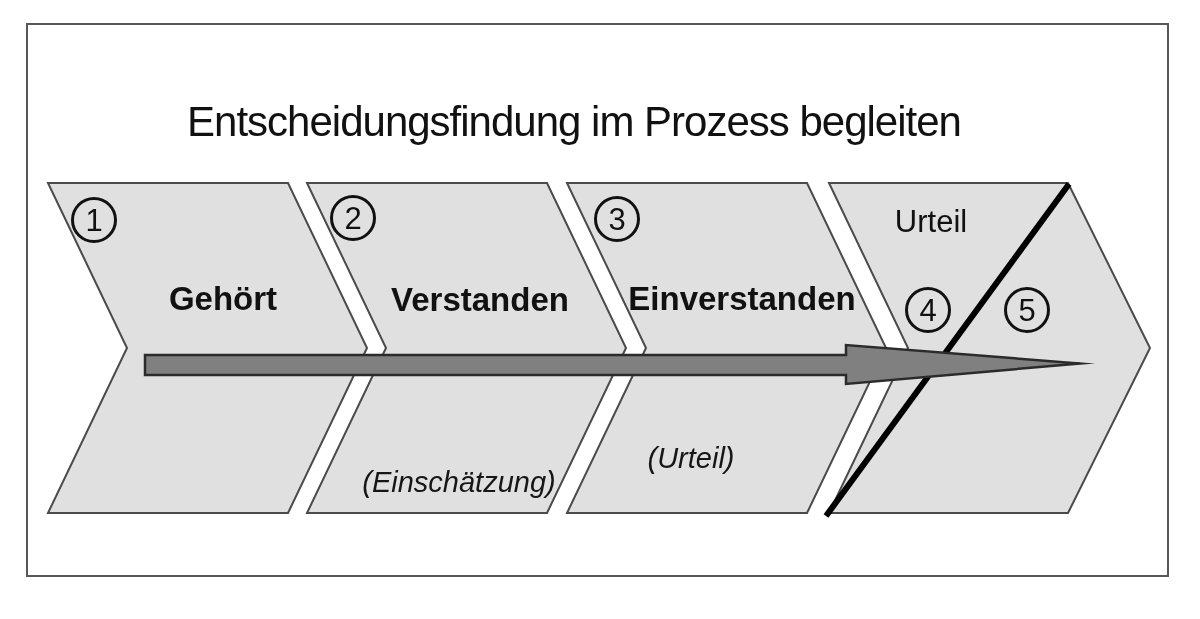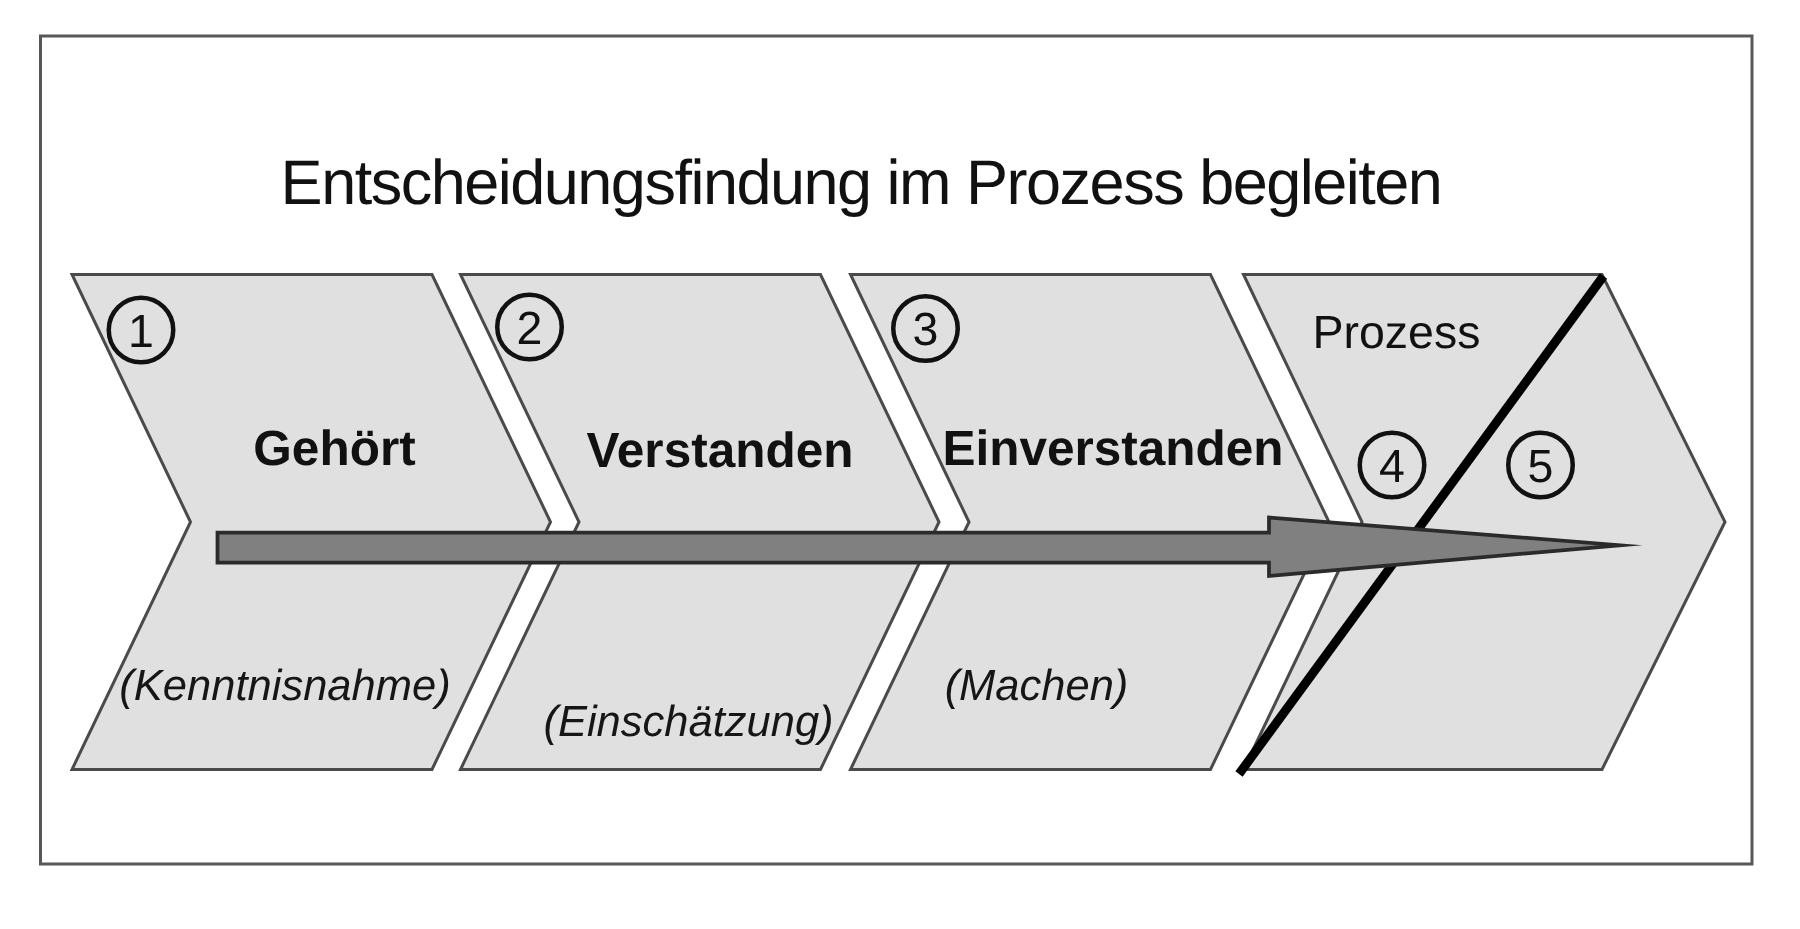--- a/index.html
+++ b/index.html
@@ -58,19 +58,18 @@
       <span>4</span>
     </div>
   <div class="num-circle" style="left:1027px;top:310px;">
       <span>5</span>
     </div>
 
   <div class="stage-label" style="left:223px;top:299px;text-align:center;">Gehört</div>
   <div class="stage-label" style="left:742px;top:299px;">Einverstanden</div>
   <div class="stage-label" style="left:480px;top:300px;">Verstanden</div>
 
-  <div class="plain-label" style="left:931px;top:222px;font-size:31px;">Prozess</div>
+  <div class="plain-label" style="left:931px;top:222px;font-size:31px;">Urteil</div>
 
-  <div class="sub-label" style="left:190px;top:458px;">(Kenntnisnahme)</div>
   <div class="sub-label" style="left:459px;top:458px;margin-top:24px;">(Einschätzung)</div>
-  <div class="sub-label" style="left:691px;top:458px;">(Machen)</div>
+  <div class="sub-label" style="left:691px;top:458px;">(Urteil)</div>
 
 </div>
 
 </body></html>

